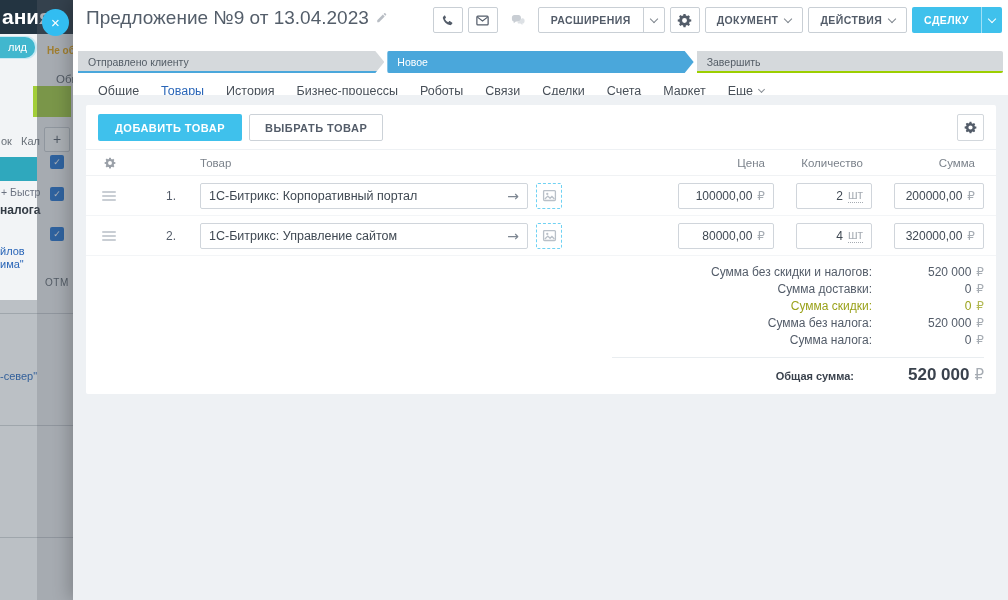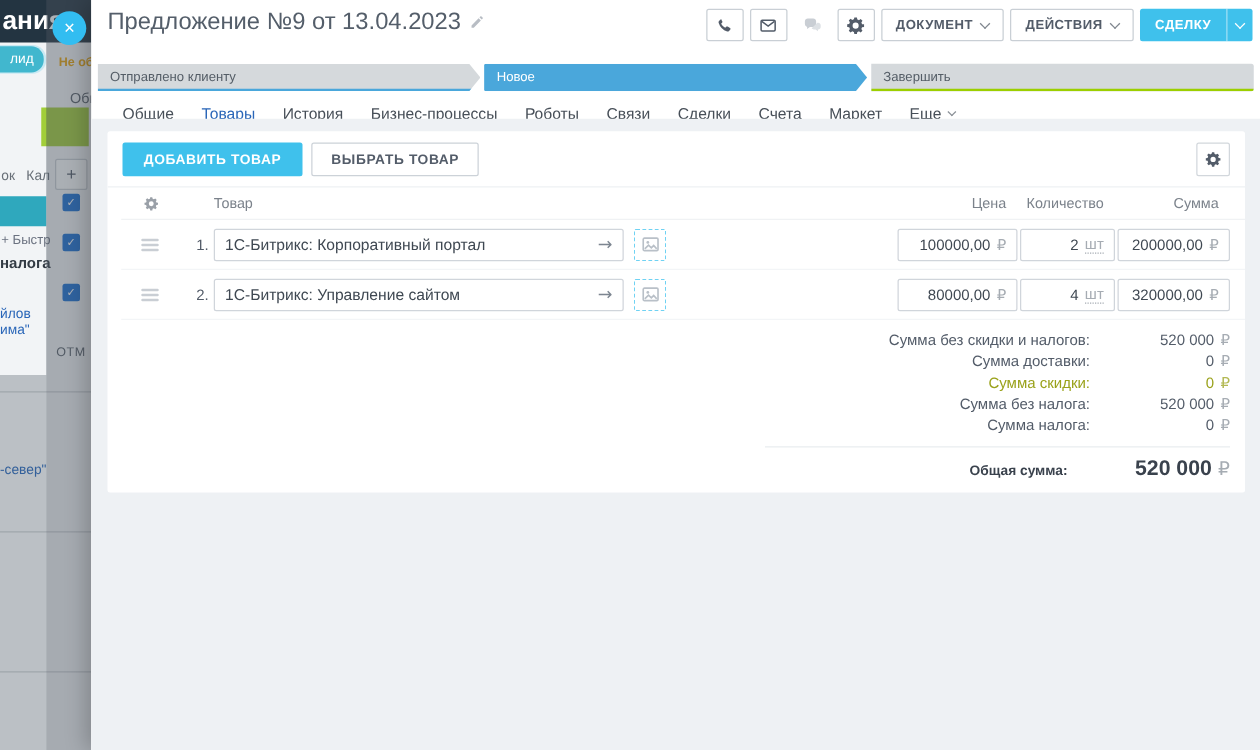--- a/index.html
+++ b/index.html
@@ -78,21 +78,21 @@
   .panel-body { position:absolute; top:95px; left:0; right:0; bottom:0; background:var(--panel-gray,#eef1f4); }
   .card { margin:10px 12px 0 13px; height:289px; background:#fff; border-radius:2px; overflow:hidden; }
   .toolbar { display:flex; align-items:flex-end; padding:9px 12px 8px; border-bottom:1px solid #eef1f4; }
   .btn-add { height:27px; background:var(--accent,#3fc1ec); border:none; border-radius:2px; color:#fff;
     font-size:11px; font-weight:700; letter-spacing:.5px; padding:0 17px; cursor:pointer; }
   .btn-select { height:27px; background:#fff; border:1px solid #ccd2d8; border-radius:2px; color:#535c69;
     font-size:11px; font-weight:700; letter-spacing:.5px; padding:0 15px; margin-left:7px; cursor:pointer; }
   .card-gear { margin-left:auto; width:27px; height:27px; border:1px solid #d2d7dc; border-radius:2px;
     background:#fff; display:flex; align-items:center; justify-content:center; cursor:pointer; }
 
-  .grid { display:grid; grid-template-columns:30px 28px 1fr 96px 76px 90px; column-gap:2px; align-items:center; padding:0 12px;margin-left:11px; }
+  .grid { display:grid; grid-template-columns:30px 28px 1fr 96px 76px 90px; column-gap:22px; align-items:center; padding:0 12px; }
   .thead { height:26px; font-size:11.5px; color:#7b828b; border-bottom:1px solid #f0f2f4; }
   .h-right { text-align:right; padding-right:9px; white-space:nowrap; }
   .prow { height:40px; border-bottom:1px solid #f3f5f7; }
   .drag { display:flex; flex-direction:column; gap:2px; width:14px; margin-left:4px; cursor:grab; }
   .drag span { height:2px; background:#c9ced4; border-radius:1px; }
   .rnum { font-size:12px; color:#535c69; text-align:right; padding-right:2px; }
   .pcell { display:flex; align-items:center; gap:8px; }
   .pname { width:328px; height:26px; border:1px solid #d0d5db; border-radius:2px; display:flex;
     align-items:center; justify-content:space-between; padding:0 8px; font-size:12.5px; color:#3f4852; cursor:text; }
   .parrow { color:#7d8691; font-size:14px; cursor:pointer; font-family:"DejaVu Sans",sans-serif; }
@@ -179,20 +179,26 @@
         </span>
       </button>
       <button class="btn icon-btn chat-btn">
         <span>
           <svg width="16" height="15" viewBox="0 0 16 16">
               <path d="M1.5 4.5C1.5 3.1 2.6 2 4 2h4.6c1.4 0 2.5 1.1 2.5 2.5v2.1c0 1.4-1.1 2.5-2.5 2.5H5.8L3.4 10.9V9C2.3 8.8 1.5 7.8 1.5 6.6V4.5z" fill="#c9ced4"></path>
               <path d="M12.2 5.6h.6c1.2 0 2.2 1 2.2 2.2v1.3c0 1.2-1 2.2-2.2 2.2h-.1v1.6l-2.1-1.6H9.2c-.8 0-1.5-.4-1.9-1" fill="#dde1e5"></path>
             </svg>
         </span>
       </button>
+      <button class="btn">
+        <span class="lbl">РАСШИРЕНИЯ</span>
+        <span class="caret-sec">
+            <i class="chev"></i>
+          </span>
+      </button>
       <button class="btn icon-btn">
         <span>
           <svg width="15" height="15" viewBox="0 0 16 16">
               <path fill-rule="evenodd" d="M6.9 1h2.2l.35 1.75c.48.13.93.32 1.36.57l1.49-.97 1.55 1.55-.97 1.49c.25.43.44.88.57 1.36L15.2 6.9v2.2l-1.75.35c-.13.48-.32.93-.57 1.36l.97 1.49-1.55 1.55-1.49-.97c-.43.25-.88.44-1.36.57L9.1 15.2H6.9l-.35-1.75a5.6 5.6 0 0 1-1.36-.57l-1.49.97-1.55-1.55.97-1.49a5.6 5.6 0 0 1-.57-1.36L.8 9.1V6.9l1.75-.35c.13-.48.32-.93.57-1.36l-.97-1.49L3.7 2.15l1.49.97c.43-.25.88-.44 1.36-.57L6.9 1zM8 5.4a2.6 2.6 0 1 0 0 5.2 2.6 2.6 0 0 0 0-5.2z" fill="#535c69"></path>
             </svg>
         </span>
       </button>
       <button class="btn btn-dd">
         <span>ДОКУМЕНТ</span>
         <i class="chev"></i>

